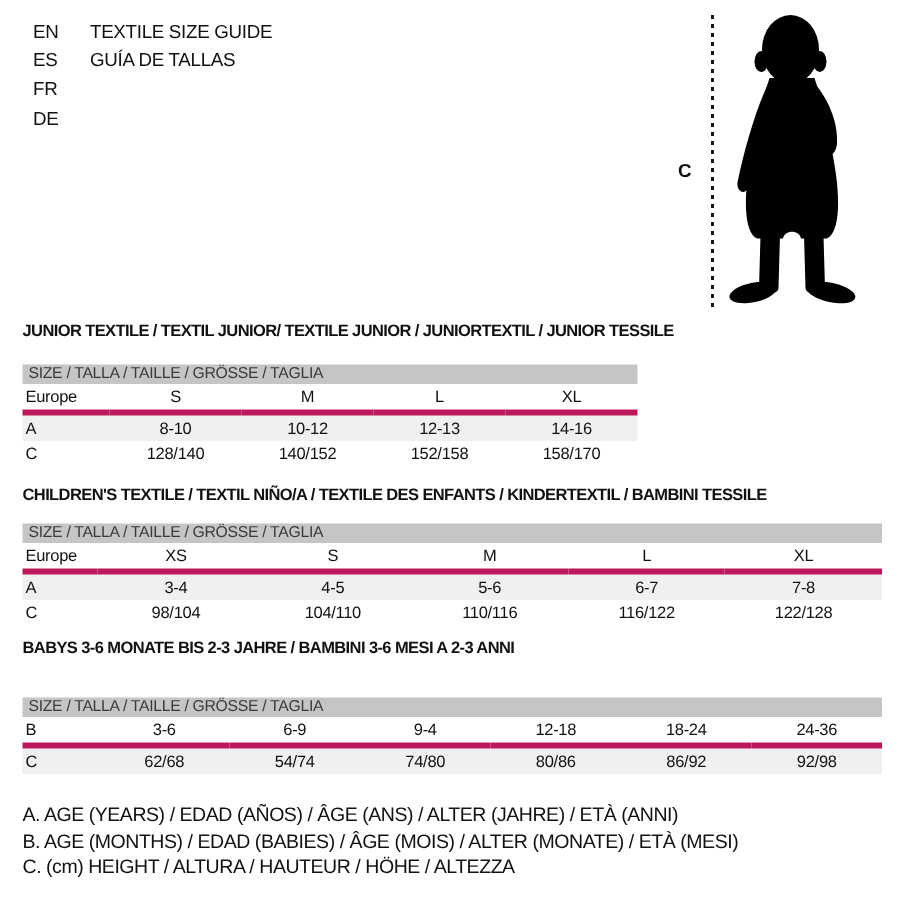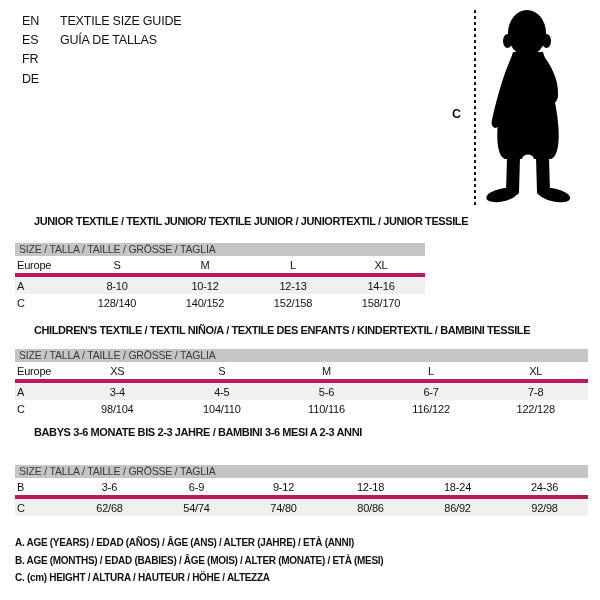--- a/index.html
+++ b/index.html
@@ -19,21 +19,21 @@
   .measure-line {
     left:474px; top:10px; width:2px; height:196px;
     background:repeating-linear-gradient(to bottom, #151515 0 3px, transparent 3px 6px);
   }
   .measure-label { left:452px; top:107px; font-weight:bold; font-size:12.5px; }
   .silhouette { left:483px; top:8px; }
 
   
   .section-heading {
     left:15px; font-weight:bold; font-size:11px; line-height:15px;
-    letter-spacing:-0.4px; white-space:nowrap;margin-left:19px;
+    letter-spacing:-0.4px; white-space:nowrap;
   }
 
   
   .tbl-wrap { left:15px; }
   .size-bar {
     background:var(--bar-bg,#c5c5c5); color:#3a3a3a;
     font-size:10.5px; line-height:13px; height:13px;
     padding-left:4px; letter-spacing:-0.2px; box-sizing:border-box;
   }
   table.size-table { border-collapse:collapse; table-layout:fixed; width:100%; }
@@ -43,21 +43,21 @@
   }
   table.size-table td:first-child { text-align:left; padding-left:2px; }
   table.size-table tr:nth-child(even) { background:var(--stripe-bg,#f0f0f0); }
   table.size-table tr:first-child td { border-bottom:4px solid #be185d; }
   #table1 { width:410px; top:243px; }
   #table2 { width:573px; top:349px; }
   #table3 { width:573px; top:465px; }
 
   
   .footnotes { left:15px; top:534px; }
-  .footnote-line { font-weight:bold; font-size:10px; line-height:17.5px; letter-spacing:-0.3px; white-space:nowrap; }
+  .footnote-line { font-weight:normal; font-size:13px; line-height:17.5px; letter-spacing:-0.3px; white-space:nowrap; }
 </style>
 </head>
 <body style="--bar-bg: #c5c5c5; --stripe-bg: #f0f0f0; --text: #111111;">
 
 <div class="abs lang-header">
   <div class="lang-row">
     <span class="lang-code">EN</span>
     <span class="lang-title">TEXTILE SIZE GUIDE</span>
   </div>
   <div class="lang-row">
@@ -178,21 +178,21 @@
         <col style="width:87px">
         <col style="width:87px">
         <col style="width:87px">
         <col style="width:87px">
       </colgroup>
     <tbody>
         <tr>
           <td>B</td>
           <td>3-6</td>
           <td>6-9</td>
-          <td>9-12</td>
+          <td>9-4</td>
           <td>12-18</td>
           <td>18-24</td>
           <td>24-36</td>
         </tr>
         <tr>
           <td>C</td>
           <td>62/68</td>
           <td>54/74</td>
           <td>74/80</td>
           <td>80/86</td>

